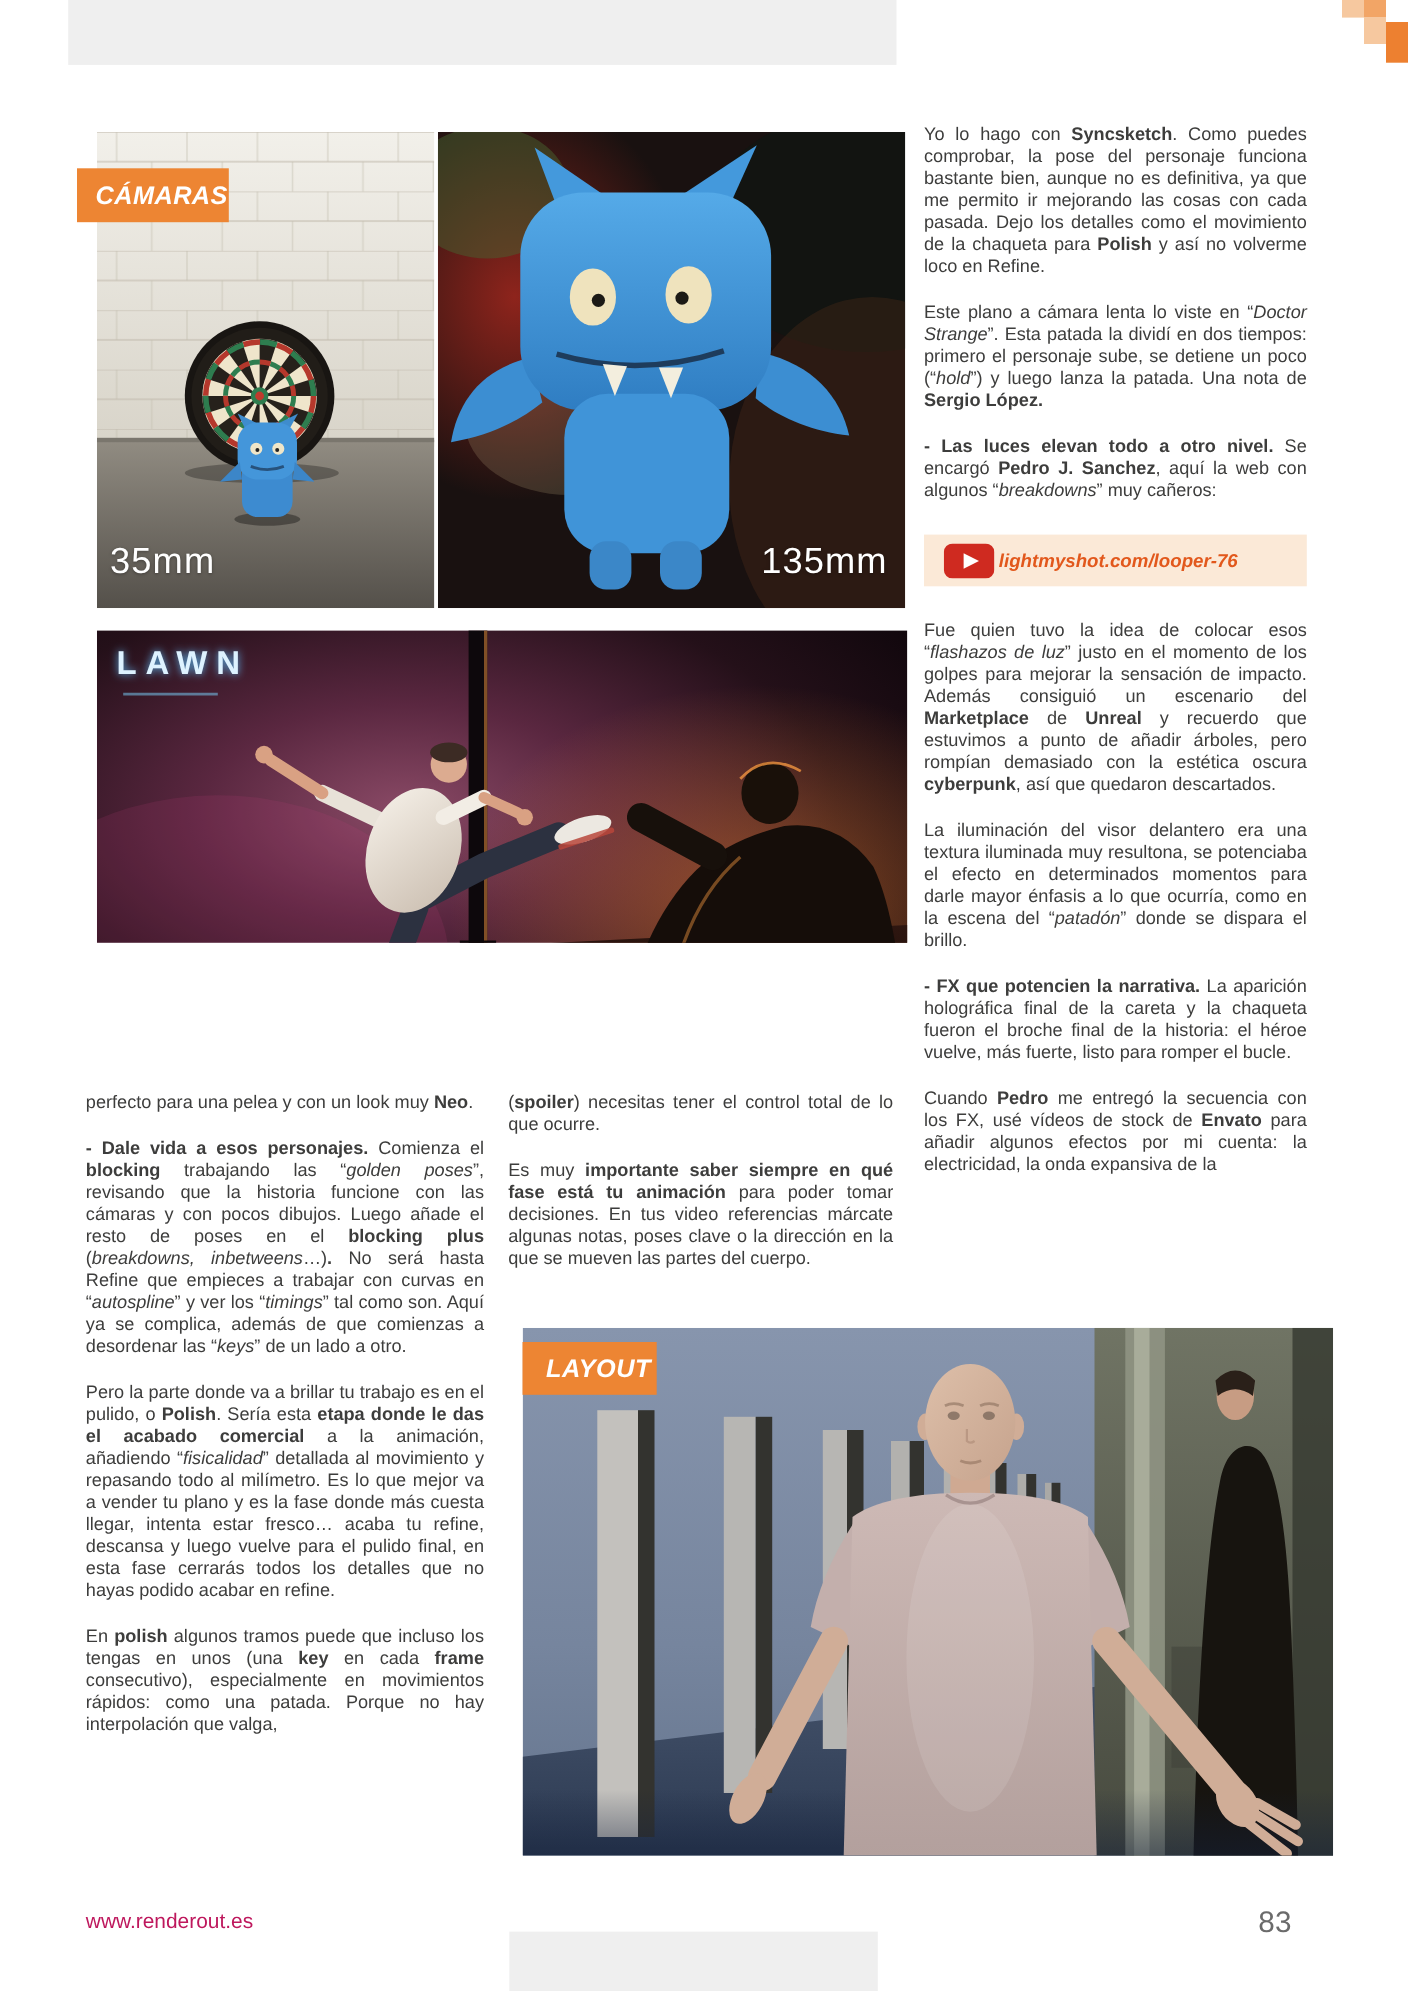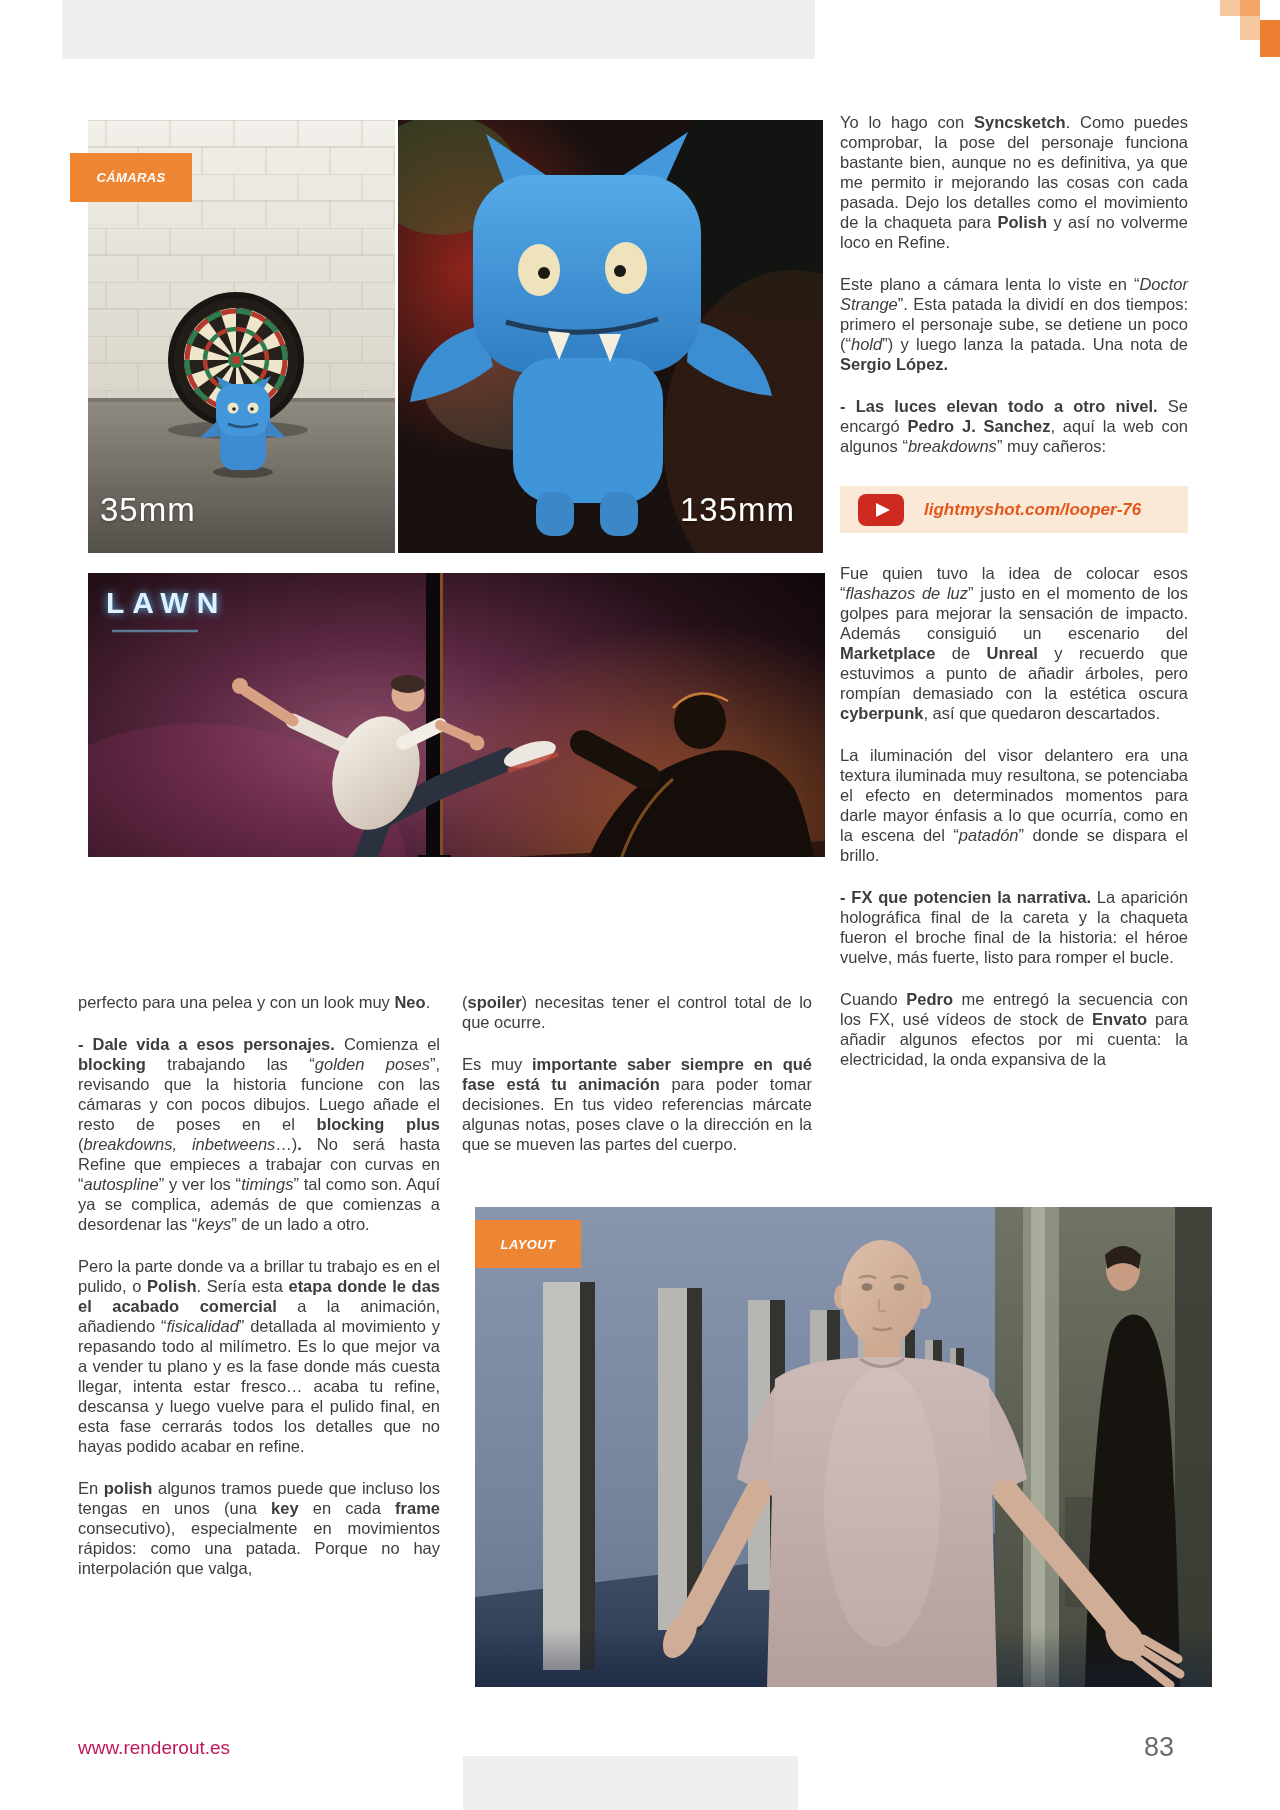--- a/index.html
+++ b/index.html
@@ -10,40 +10,40 @@
   .bottomstrip{position:absolute;left:463px;top:1756px;width:335px;height:54px;background:#efefef;}
 
   figure{margin:10px;padding:0;position:absolute;overflow:hidden;}
   .photo1{left:78px;top:110px;width:307px;height:433px;}
   .photo2{left:388px;top:110px;width:425px;height:433px;}
   .fight{left:78px;top:563px;width:737px;height:284px;}
   .layoutimg{left:465px;top:1197px;width:737px;height:480px;}
   figure svg{display:block;}
 
   .tag{position:absolute;background:#ed8533;color:#ffffff;font-style:italic;font-weight:700;
-       font-size:13px;display:flex;align-items:center;justify-content:center;letter-spacing:.4px;}
+       font-size:23px;display:flex;align-items:center;justify-content:center;letter-spacing:.4px;padding-left:16px;}
   .tag-cam{left:70px;top:153px;width:122px;height:49px;}
   .tag-layout{left:475px;top:1220px;width:106px;height:48px;}
 
   .pholabel{position:absolute;color:#ffffff;font-size:33px;font-weight:400;letter-spacing:1px;
             text-shadow:0 1px 3px rgba(0,0,0,.35);}
   .pl-left{left:12px;bottom:24px;}
-  .pl-right{right:28px;bottom:24px;}
+  .pl-right{right:16px;bottom:24px;}
 
   .col{position:absolute;font-size:16.5px;line-height:20px;text-align:justify;}
   .col p{margin:0 0 22px 0;}
   .col-left{left:78px;top:992px;width:362px;}
   .col-mid{left:462px;top:992px;width:350px;}
   .col-right{left:840px;top:112px;width:348px;}
   .b{font-weight:700;}
   .i{font-style:italic;}
 
   .linkbar{background:#fbe9d7;height:47px;margin:30px 0;display:flex;align-items:center;cursor:pointer;}
   .ytbtn{width:46px;height:32px;margin-left:18px;flex:0 0 auto;}
-  .linktext{margin-left:20px;color:#e2581c;font-weight:700;font-style:italic;font-size:17px;}
+  .linktext{margin-left:4px;color:#e2581c;font-weight:700;font-style:italic;font-size:17px;}
 
   .footer-url{position:absolute;left:78px;top:1737px;font-size:19px;color:#be185d;}
   .footer-page{position:absolute;left:1130px;top:1732px;width:58px;text-align:center;
                font-size:27px;color:#6b6b6b;}
 </style>
 </head>
 <body>
 
 <div class="page">
 

